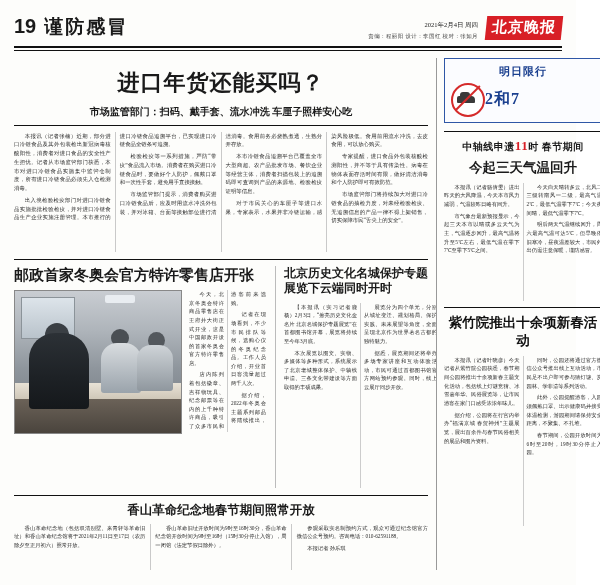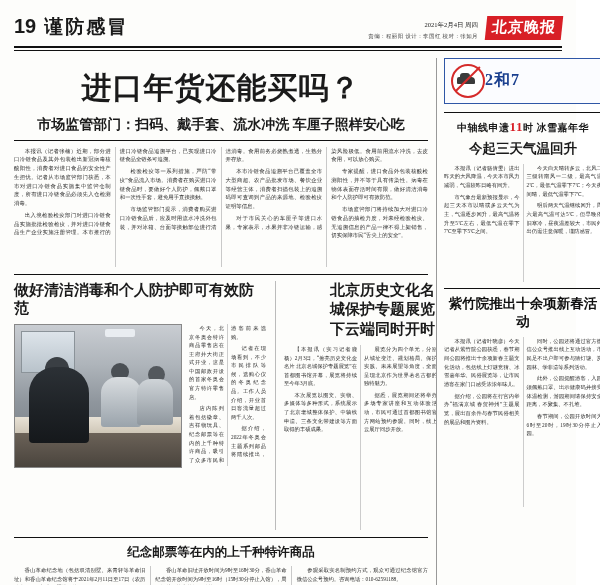--- a/index.html
+++ b/index.html
@@ -100,28 +100,28 @@
   .col-right {
     width: 158px;
     flex: none;
     border-left: 0.8px solid #999;
     padding-left: 7px;
   }
 
   
   .lead-head {
     text-align: center;
-    font-size: 30px;
+    font-size: 22px;
     font-weight: bold;
     letter-spacing: 1px;
     margin: 10px 0 7px 0;
     font-family: "Liberation Serif", serif;
   }
   .lead-sub {
-    font-size: 14px;
+    font-size: 10px;
     font-weight: bold;
     text-align: center;
     letter-spacing: 0px;
     margin-bottom: 6px;
   }
   .lead-rule {
     border-top: 1px solid #111;
     margin: 5px 0 6px 0;
   }
 
@@ -150,23 +150,22 @@
   .feat-b { width: 153px; flex: none; border-left: 0.6px solid #bbb; padding-left: 8px; }
 
   .feat-head {
     font-size: 15px;
     font-weight: bold;
     letter-spacing: 0px;
     margin-bottom: 6px;
     line-height: 1.25;
   }
   .feat-head.small {
-    font-size: 15px;
+    font-size: 12px;
     line-height: 1.3;
-    margin-left: 46px;
   }
   .feat-body {
     display: flex;
     gap: 7px;
   }
   .photo {
     width: 166px;
     height: 142px;
     flex: none;
     position: relative;
@@ -388,21 +387,21 @@
         <p>对于市民关心的车厘子等进口水果，专家表示，水果并非冷链运输，感染风险极低。食用前用流水冲洗，去皮食用，可以放心购买。</p>
         <p>专家提醒，进口食品外包装核酸检测阳性，并不等于具有传染性。病毒在物体表面存活时间有限，做好清洁消毒和个人防护即可有效防范。</p>
         <p>市场监管部门将持续加大对进口冷链食品的抽检力度，对未经检验检疫、无追溯信息的产品一律不得上架销售，切实保障市民“舌尖上的安全”。</p>
       </div>
 
       <div class="hr-dark"></div>
 
       <div class="features">
 
         <div class="feat-a">
-          <div class="feat-head">做好清洁消毒和个人防护即可有效防范</div>
+          <div class="feat-head">邮政首家冬奥会官方特许零售店开张</div>
           <div class="feat-body">
             <div class="photo">
               <div class="bg"></div>
               <div class="win"></div>
               <div class="lamp"></div>
               <div class="counter"></div>
               <div class="p2head"></div>
               <div class="p2"></div>
               <div class="p3head"></div>
               <div class="p3"></div>
@@ -427,47 +426,48 @@
             <p>本次展览以图文、实物、多媒体等多种形式，系统展示了北京老城整体保护、中轴线申遗、三条文化带建设等方面取得的丰硕成果。</p>
             <p>展览分为四个单元，分别从城址变迁、规划格局、保护实践、未来展望等角度，全面呈现北京作为世界著名古都的独特魅力。</p>
             <p>据悉，展览期间还将举办多场专家讲座和互动体验活动，市民可通过首都图书馆官方网站预约参观。同时，线上云展厅同步开放。</p>
           </div>
         </div>
 
       </div>
 
       <div class="bottom-strip">
         <div class="hr-dark"></div>
-        <div class="strip-head">纪念邮票等在内的上千种特许商品</div>
+        <div class="strip-head">香山革命纪念地春节期间照常开放</div>
         <div class="strip-cols">
           <p>香山革命纪念地（包括双清别墅、来青轩等革命旧址）和香山革命纪念馆将于2021年2月11日至17日（农历除夕至正月初六）照常开放。</p>
           <p>香山革命旧址开放时间为9时至16时30分，香山革命纪念馆开放时间为9时至16时（15时30分停止入馆），周一闭馆（法定节假日除外）。</p>
           <p>参观采取实名制预约方式，观众可通过纪念馆官方微信公众号预约。咨询电话：010-62591188。</p>
           <p>本报记者 孙乐琪</p>
         </div>
       </div>
 
     </div>
 
     <div class="col-right">
 
       <div class="restrict-box">
+        <div class="restrict-title">明日限行</div>
         <div class="restrict-row">
           <div class="no-car">
             <div class="car"></div>
             <div class="slash"></div>
           </div>
           <div class="restrict-nums">2和7</div>
         </div>
       </div>
 
       <div class="side-rule"></div>
 
       <div class="side-banner">
-        <span>中轴线申遗</span><span class="hl">11</span><span>时  冰雪嘉年华</span>
+        <span>中轴线申遗</span><span class="hl">11</span><span>时  春节期间</span>
       </div>
 
       <div class="side-head">今起三天气温回升</div>
       <div class="side-text h1-box">
         <p>本报讯（记者骆倩雯）进出昨天的大风降温，今天本市风力减弱，气温较昨日略有回升。</p>
         <p>市气象台最新预报显示，今起三天本市以晴或多云天气为主，气温逐步回升，最高气温将升至5℃左右，最低气温在零下7℃至零下5℃之间。</p>
         <p>今天白天晴转多云，北风二三级转南风一二级，最高气温2℃，最低气温零下7℃；今天夜间晴，最低气温零下7℃。</p>
         <p>明后两天气温继续回升，周六最高气温可达5℃，但早晚依旧寒冷，昼夜温差较大，市民外出仍需注意保暖，谨防感冒。</p>
       </div>
 

